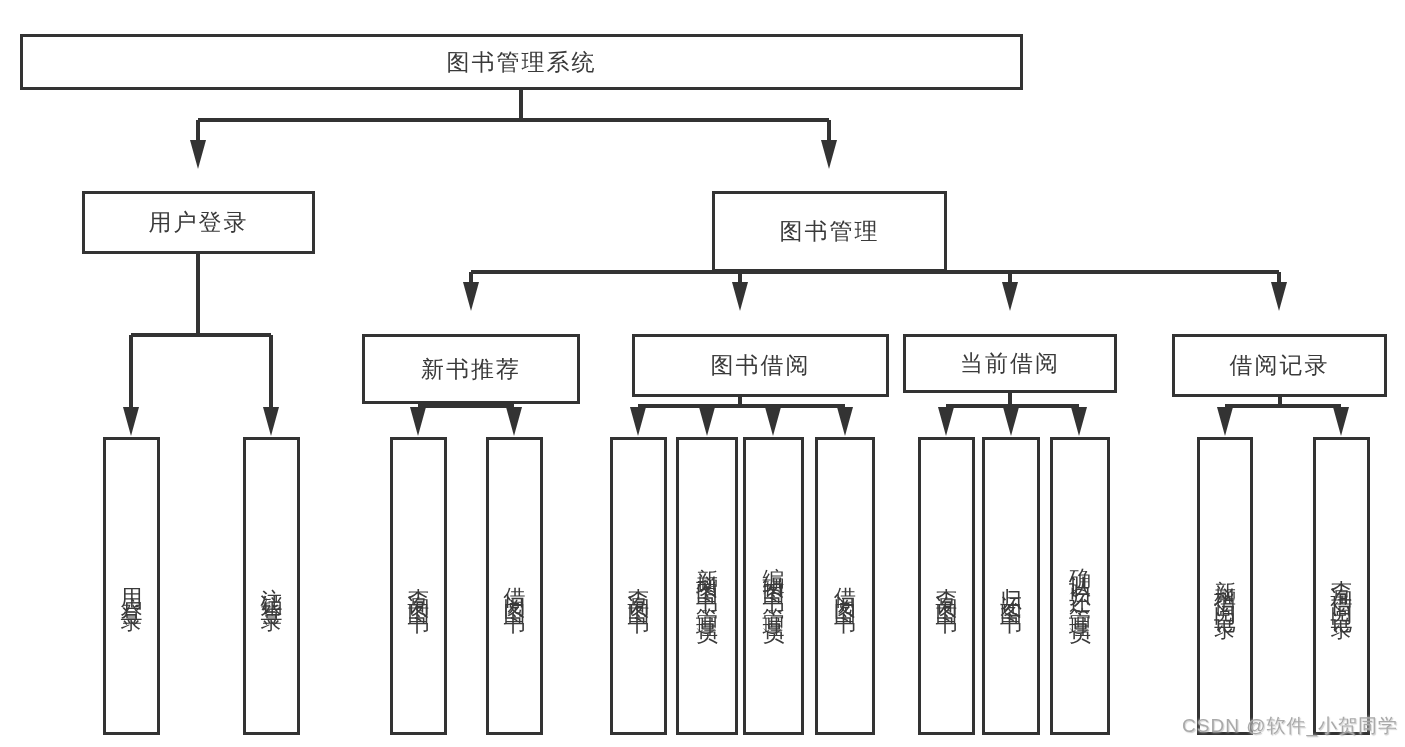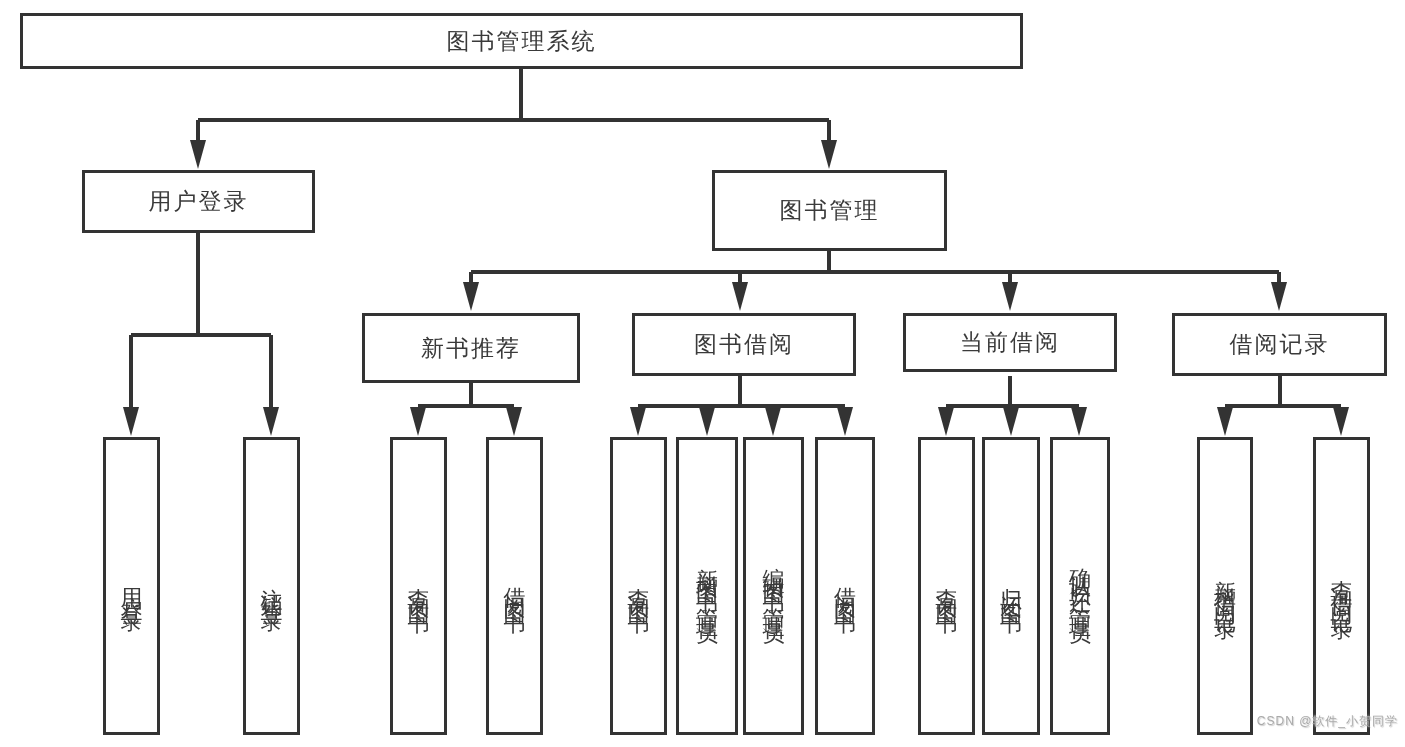--- a/index.html
+++ b/index.html
@@ -3,28 +3,28 @@
 <meta charset="utf-8">
 <style>
   html,body{margin:0;padding:0;background:#ffffff;}
   body{font-family:"Liberation Sans", sans-serif;}
   #canvas{position:relative;width:1405px;height:747px;background:#ffffff;overflow:hidden;}
   #connectors{position:absolute;left:0;top:0;width:1405px;height:747px;}
   .box{
     position:absolute;background:#ffffff;border:3px solid #333333;box-sizing:border-box;
     display:flex;align-items:center;justify-content:center;color:#3a3a3a;z-index:2;
   }
-  .h-box{font-size:23px;letter-spacing:2px;font-weight:400;}
+  .h-box{font-size:23px;letter-spacing:2px;font-weight:400;margin-top:21px;}
   .v-box span{
     writing-mode:vertical-rl;text-orientation:mixed;
     font-size:22px;letter-spacing:8px;line-height:1.1;white-space:nowrap;
   }
   .watermark{
     position:absolute;right:7px;top:713px;z-index:5;
-    color:#a9a9a9;font-size:12px;letter-spacing:1px;
+    color:#a9a9a9;font-size:19px;letter-spacing:1px;
     text-shadow:0 0 3px #ffffff, 1px 1px 1px rgba(120,120,120,0.45);
   }
 </style>
 </head>
 <body>
 
 <div id="canvas">
 
   <svg id="connectors" viewBox="0 0 1405 747" xmlns="http://www.w3.org/2000/svg">
     <path fill="none" stroke="#333333" stroke-width="4" d="
@@ -65,21 +65,21 @@
   <div class="box h-box" style="left:82px;top:170px;width:233px;height:63px">
     <span>用户登录</span>
   </div>
   <div class="box h-box" style="left:712px;top:170px;width:235px;height:81px">
     <span>图书管理</span>
   </div>
 
   <div class="box h-box" style="left:362px;top:313px;width:218px;height:70px">
     <span>新书推荐</span>
   </div>
-  <div class="box h-box" style="left:632px;top:313px;width:224px;height:63px">
+  <div class="box h-box" style="left:632px;top:313px;width:257px;height:63px">
     <span>图书借阅</span>
   </div>
   <div class="box h-box" style="left:903px;top:313px;width:214px;height:59px">
     <span>当前借阅</span>
   </div>
   <div class="box h-box" style="left:1172px;top:313px;width:215px;height:63px">
     <span>借阅记录</span>
   </div>
 
   <div class="box v-box" style="left:103px;top:437px;width:57px;height:298px">

